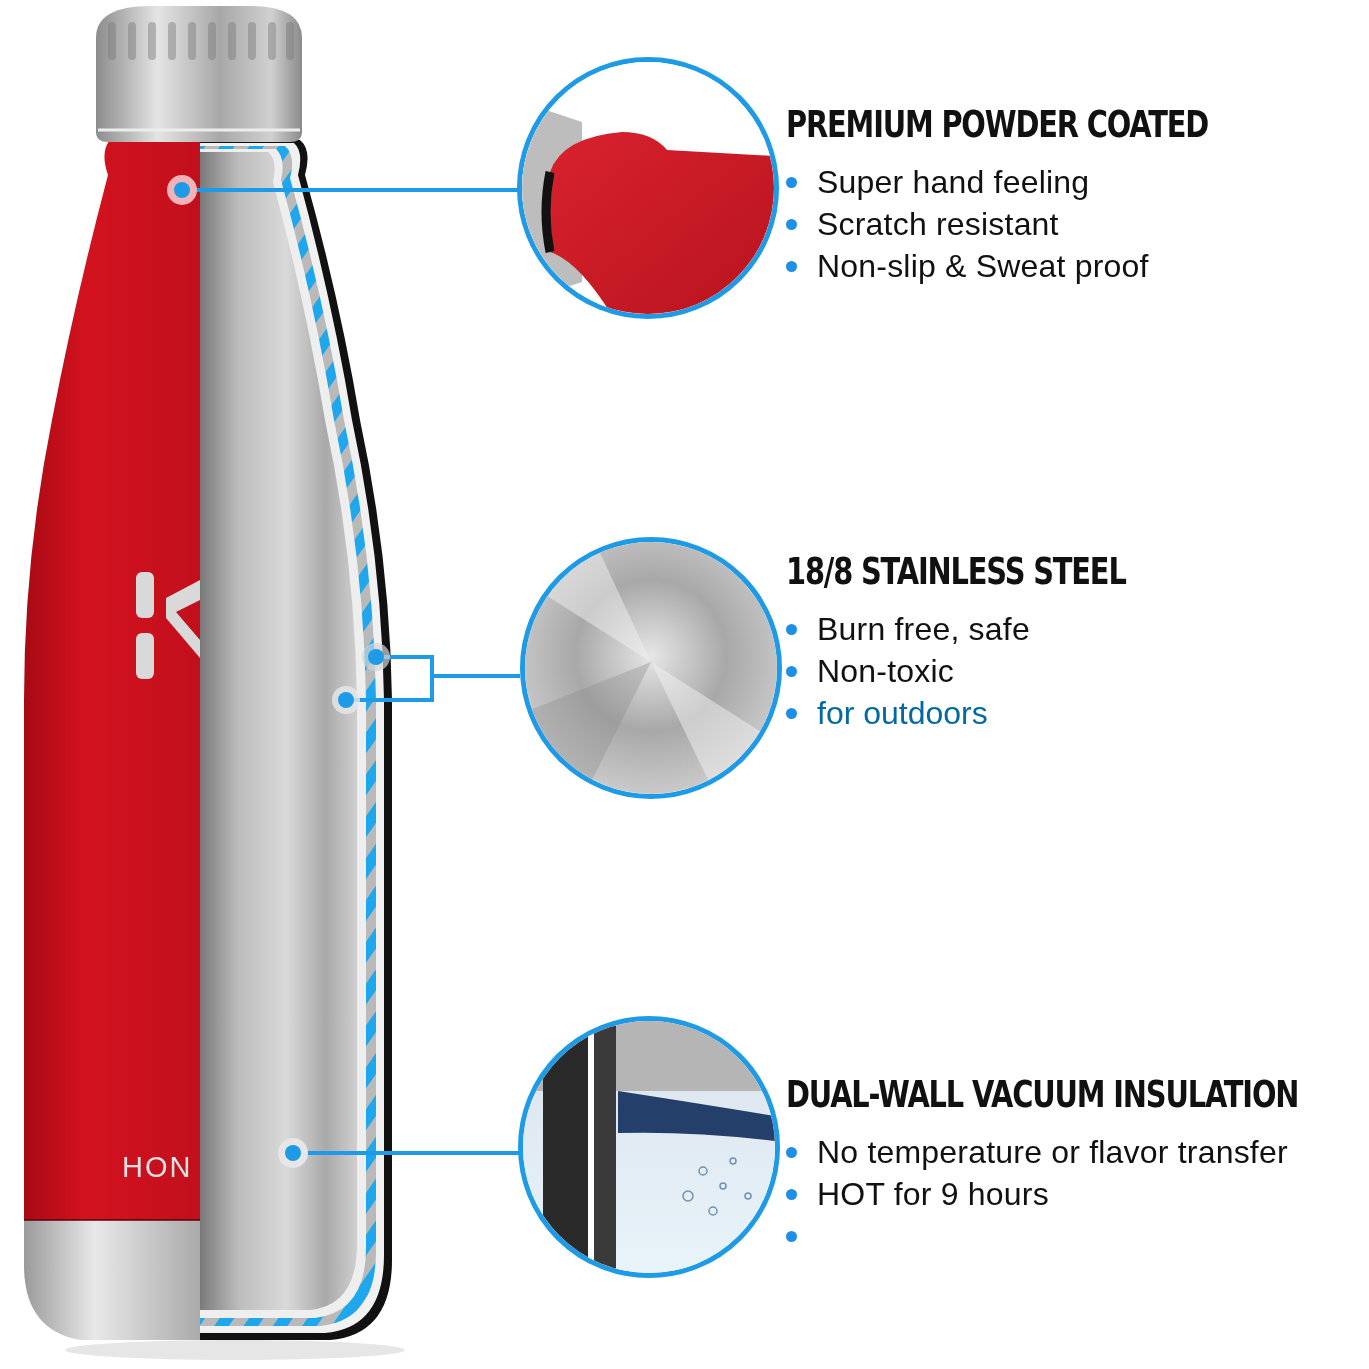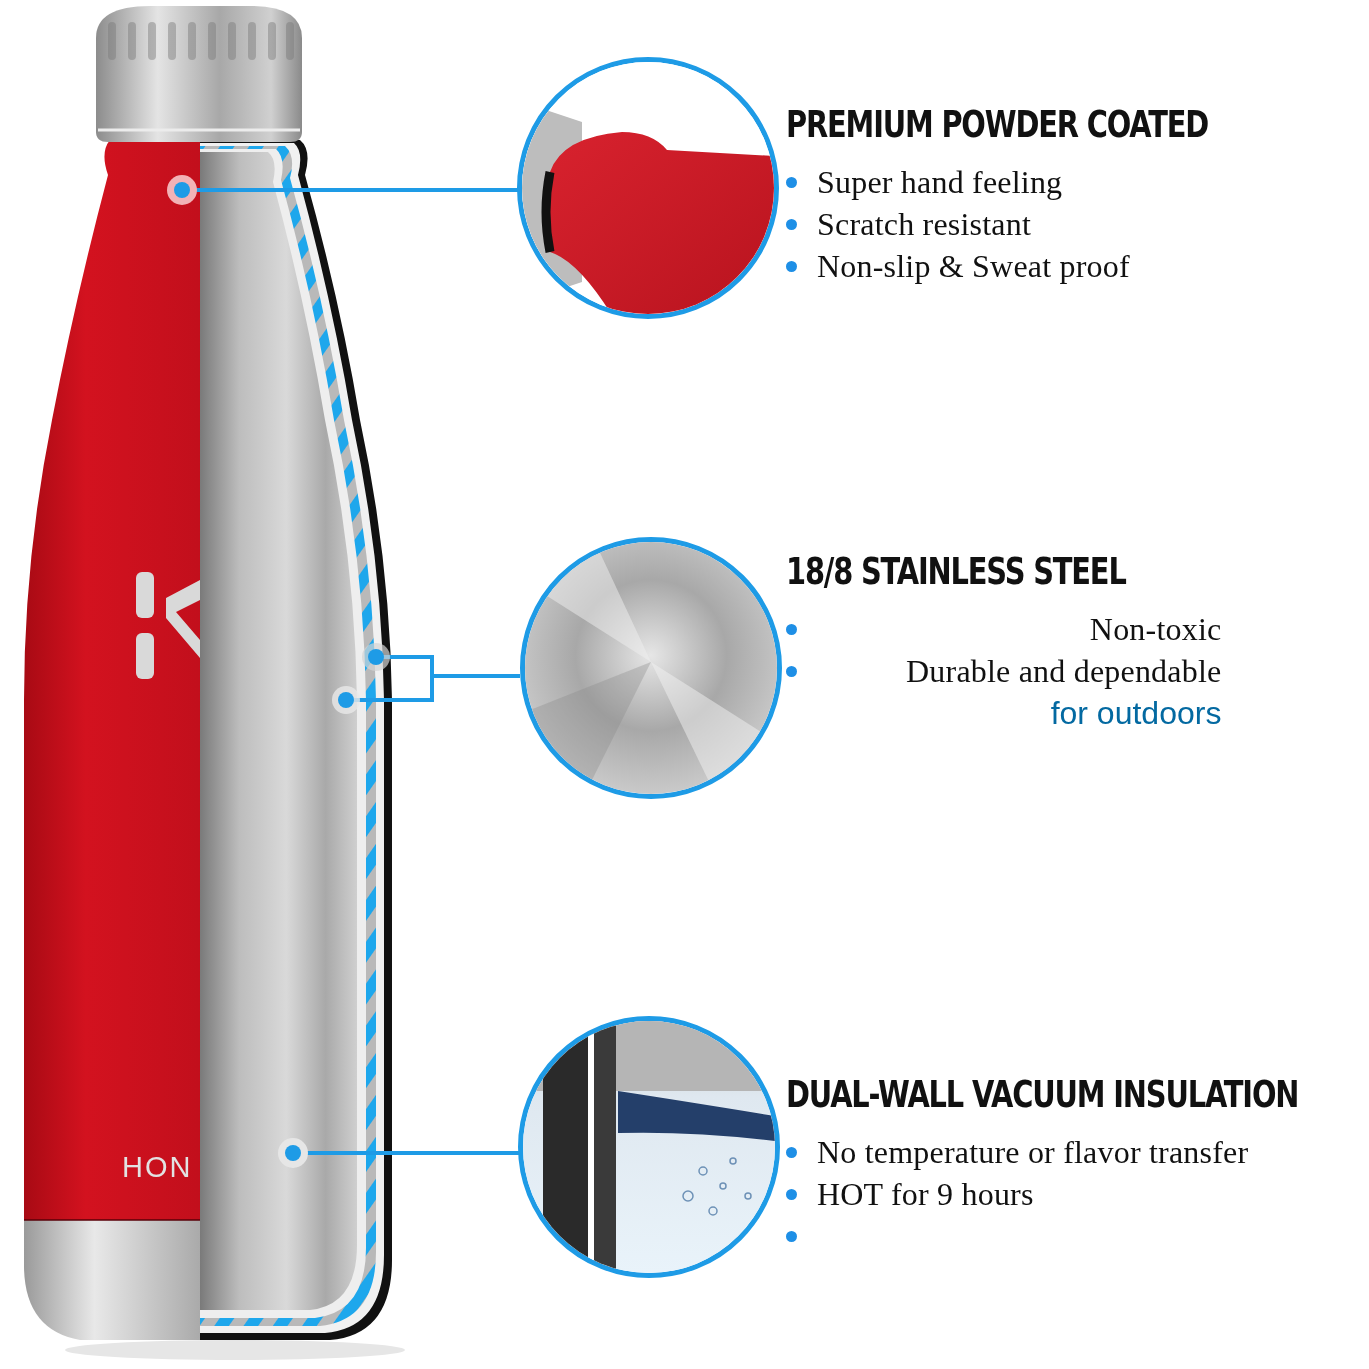--- a/index.html
+++ b/index.html
@@ -18,21 +18,21 @@
   
   .feature { position:absolute; left:786px; }
   .feature-title {
     font-family:"DejaVu Sans", sans-serif; font-weight:bold; font-size:37px;
     color:#111; letter-spacing:-1.5px; transform:scaleX(0.78); transform-origin:left center;
     white-space:nowrap; margin:0; line-height:44px;
   }
   .feature-list { list-style:none; margin:14px 0 0 0; padding:0; }
   .feature-list li {
     position:relative; padding-left:31px; font-size:32px; color:#111;
-    line-height:42px; white-space:nowrap; letter-spacing:0.2px;font-family:Liberation Serif, serif;
+    line-height:42px; white-space:nowrap; letter-spacing:0.2px;
   }
   .bullet {
     position:absolute; left:0; top:16px; width:11px; height:11px; border-radius:50%;
     background:#1e8fe6;
   }
   .continuation { padding-left:31px; font-size:32px; color:#0369a1; line-height:42px; white-space:nowrap; }
 </style>
 </head>
 <body>
 
@@ -185,25 +185,26 @@
 
 <div class="feature" style="top:103px;">
   <h2 class="feature-title">PREMIUM POWDER COATED</h2>
   <ul class="feature-list">
     <li><span class="bullet"></span><span>Super hand feeling</span></li>
     <li><span class="bullet"></span><span>Scratch resistant</span></li>
     <li><span class="bullet"></span><span>Non-slip &amp; Sweat proof</span></li>
   </ul>
 </div>
 
-<div class="feature" style="top:550px;text-align:right;">
+<div class="feature" style="top:550px;">
   <h2 class="feature-title">18/8 STAINLESS STEEL</h2>
   <ul class="feature-list">
+    <li><span class="bullet"></span><span>Burn free, safe</span></li>
     <li><span class="bullet"></span><span>Non-toxic</span></li>
-    <li><span class="bullet"></span><span>Durable and dependable</span></li>
+    <li><span class="bullet"></span></li>
   </ul>
   <div class="continuation">for outdoors</div>
 </div>
 
 <div class="feature" style="top:1073px;">
   <h2 class="feature-title">DUAL-WALL VACUUM INSULATION</h2>
   <ul class="feature-list">
     <li><span class="bullet"></span><span>No temperature or flavor transfer</span></li>
     <li><span class="bullet"></span><span>HOT for 9 hours</span></li>
     <li><span class="bullet"></span></li>

